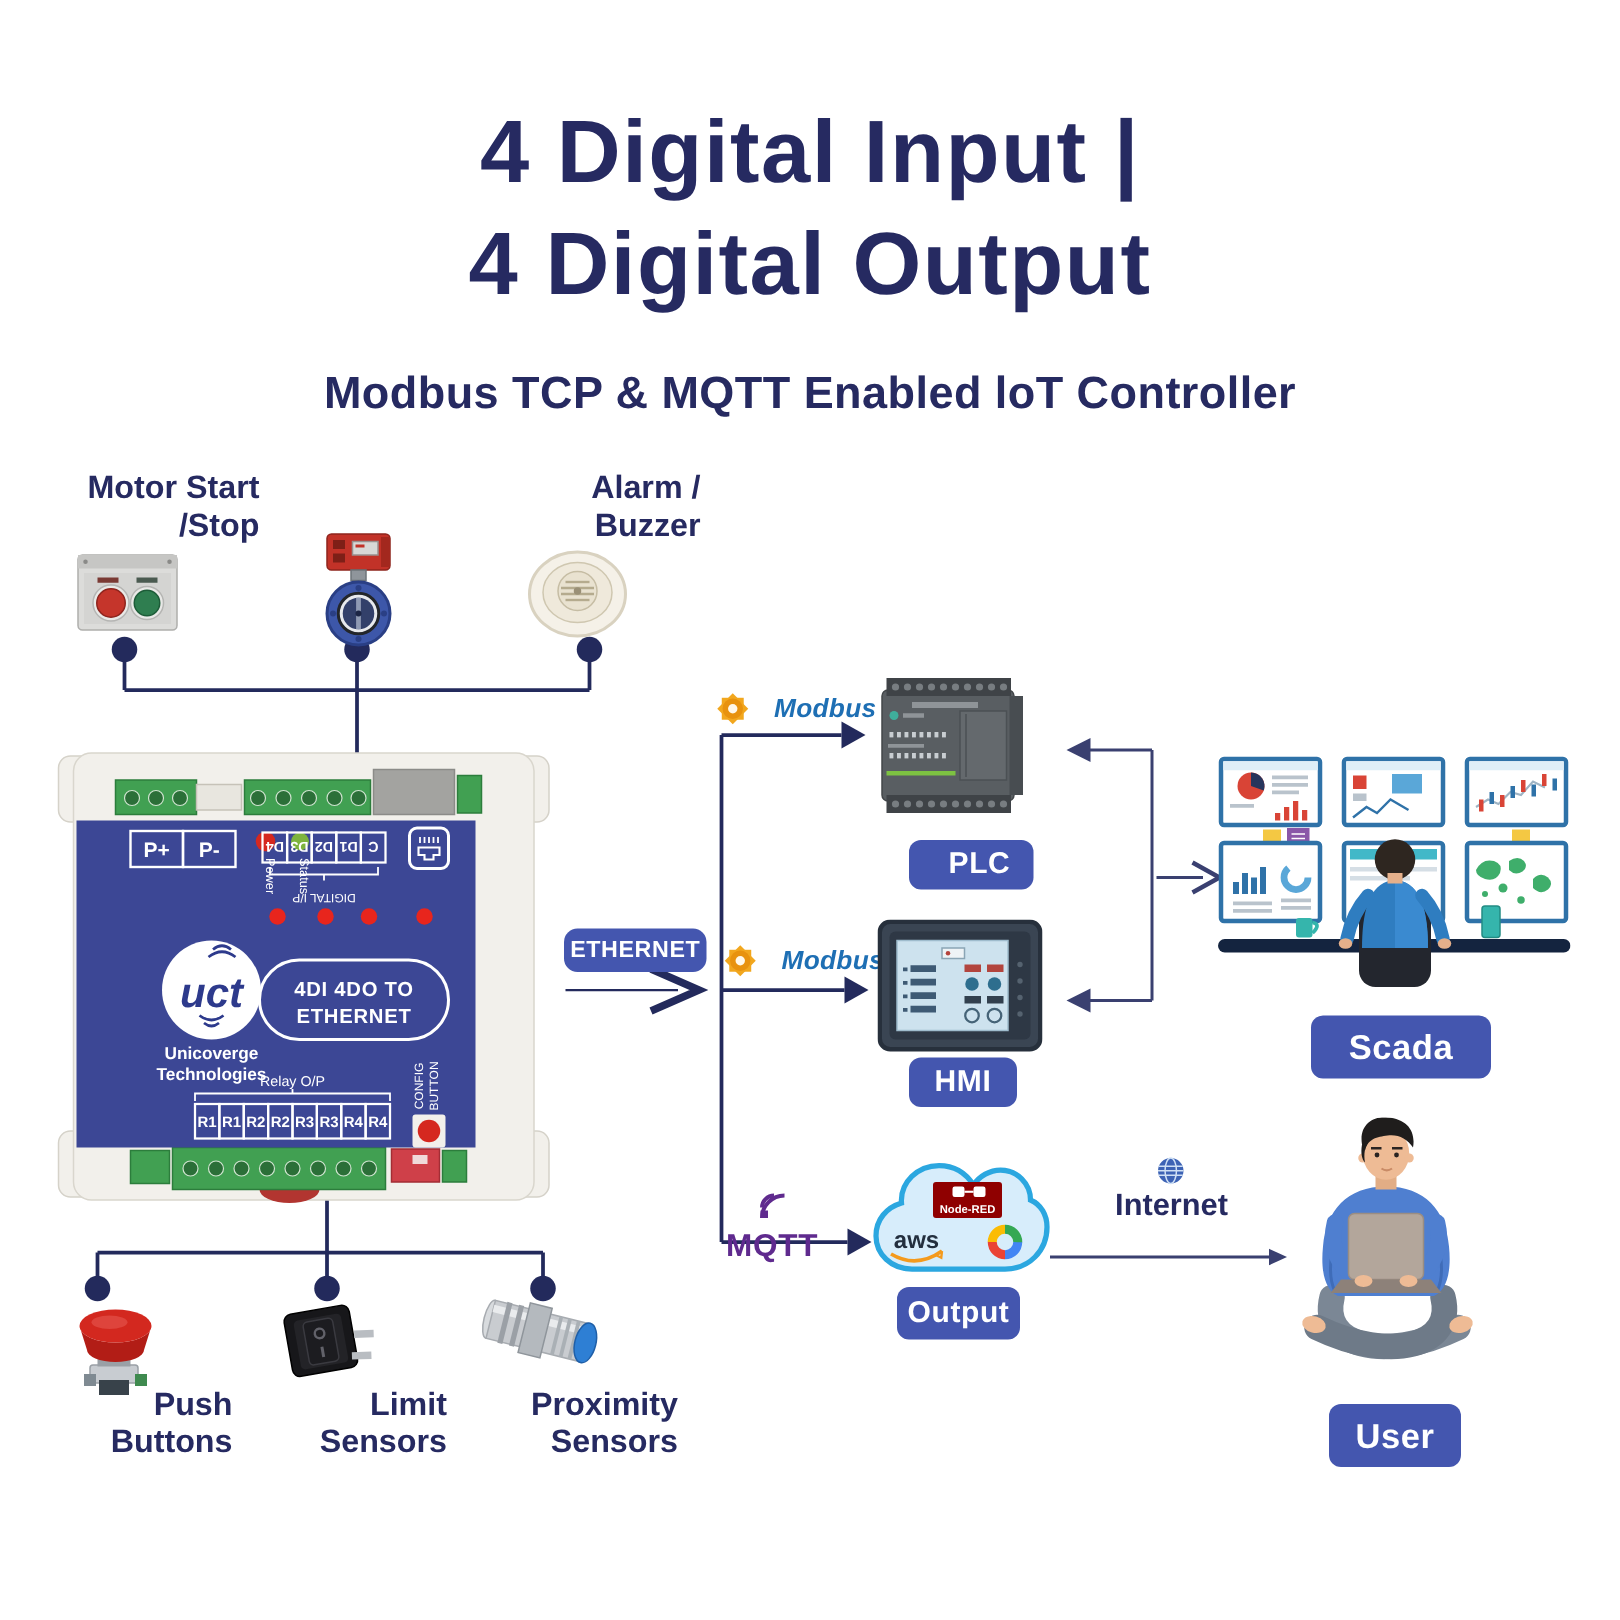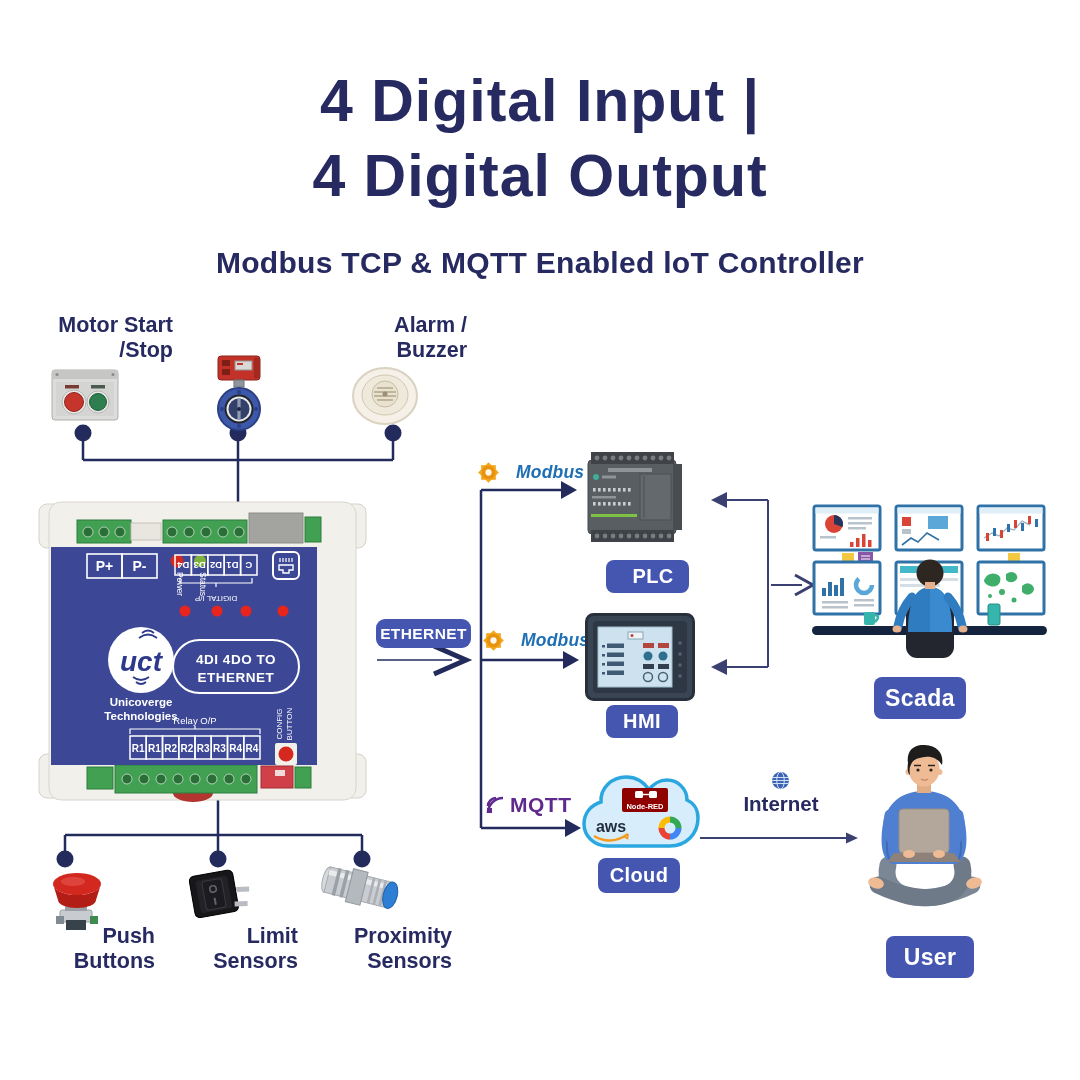--- a/index.html
+++ b/index.html
@@ -8,21 +8,21 @@
   .abs{position:absolute;}
   .title{width:100%;text-align:center;color:#262a61;font-weight:800;font-size:59px;
          line-height:1.27;letter-spacing:1px;}
   .subtitle{width:100%;text-align:center;color:#262a61;font-weight:700;font-size:30px;letter-spacing:0.3px;}
   .io-label{color:#262a61;font-weight:700;font-size:21.5px;line-height:1.17;text-align:right;}
   .badge{background:#4456af;color:#ffffff;font-weight:700;text-align:center;
          display:flex;align-items:center;justify-content:center;border-radius:8px;letter-spacing:0.4px;}
   .modbus-logo{display:flex;align-items:center;gap:16px;}
   .modbus-word{font-style:italic;font-weight:700;font-size:17.5px;color:#1e6fb4;letter-spacing:0.2px;}
   .modbus-tcp{font-style:italic;font-weight:700;font-size:15.5px;color:#2b3270;margin-left:2px;}
-  .mqtt-logo{display:flex;align-items:center;gap:4px;}
+  .mqtt-logo{display:flex;align-items:center;gap:4px;flex-direction:column;}
   .mqtt-word{font-weight:800;font-size:21px;color:#5f2a8e;letter-spacing:0.5px;}
   .internet-label{color:#262a61;font-weight:700;font-size:20.5px;text-align:center;}
   svg text{font-family:"Liberation Sans",sans-serif;}
 </style>
 </head>
 <body>
 
 <div id="canvas">
 
   <svg class="abs" style="left:0;top:0;" width="1080" height="1080" viewBox="0 0 1080 1080">
@@ -416,21 +416,21 @@
       <path d="M16 68 Q33 78 50 66" stroke="#f49a1d" stroke-width="2.4" fill="none"></path>
       <path d="M50 66 l-0.5 4.5 l-4 -2" stroke="#f49a1d" stroke-width="1.6" fill="none"></path>
     </g>
     <g>
       <circle cx="92" cy="60" r="8.5" fill="none" stroke="#4285f4" stroke-width="6" stroke-dasharray="13.4 40"></circle>
       <circle cx="92" cy="60" r="8.5" fill="none" stroke="#ea4335" stroke-width="6" stroke-dasharray="13.4 40" transform="rotate(90 92 60)"></circle>
       <circle cx="92" cy="60" r="8.5" fill="none" stroke="#fbbc05" stroke-width="6" stroke-dasharray="13.4 40" transform="rotate(180 92 60)"></circle>
       <circle cx="92" cy="60" r="8.5" fill="none" stroke="#34a853" stroke-width="6" stroke-dasharray="13.4 40" transform="rotate(270 92 60)"></circle>
     </g>
   </svg>
-  <div class="abs badge" style="left:598px;top:858px;width:82px;height:35px;font-size:20px;">Cloud</div>
+  <div class="abs badge" style="left:598px;top:858px;width:82px;height:35px;font-size:20px;">Output</div>
 
   <svg class="abs" style="left:812px;top:500px;" width="235" height="158" viewBox="0 0 235 158">
 
     <g>
       <rect x="2" y="6" width="66" height="44" rx="2" fill="#ffffff" stroke="#2f72a8" stroke-width="3"></rect>
       <rect x="3.5" y="7.5" width="63" height="6" fill="#dfeef7"></rect>
       <circle cx="22" cy="24" r="9" fill="#d94436"></circle>
       <path d="M22 24 L22 15 A9 9 0 0 1 30.5 27 Z" fill="#27355c"></path>
       <g fill="#b9c3cc">
           <rect x="36" y="17" width="24" height="2.5"></rect>
@@ -524,21 +524,21 @@
       <path d="M96 132 C96 103 103 87 118 87 C133 87 140 103 140 132 Z" fill="#2f7dc0"></path>
       <path d="M118 87 C133 87 140 103 140 132 L118 132 Z" fill="#3a8ad0"></path>
       <circle cx="118" cy="73" r="13.5" fill="#2e2620"></circle>
       <rect x="113" y="82" width="10" height="7" fill="#e5b08b"></rect>
       <path d="M100 97 C92 106 88 116 86 126" stroke="#2f7dc0" stroke-width="9" fill="none" stroke-linecap="round"></path>
       <path d="M136 97 C144 106 148 116 150 126" stroke="#2f7dc0" stroke-width="9" fill="none" stroke-linecap="round"></path>
       <ellipse cx="85" cy="129" rx="4.5" ry="3.5" fill="#e5b08b"></ellipse>
       <ellipse cx="151" cy="129" rx="4.5" ry="3.5" fill="#e5b08b"></ellipse>
     </g>
   </svg>
-  <div class="abs badge" style="left:874px;top:677px;width:92px;height:42px;font-size:23px;">Scada</div>
+  <div class="abs badge" style="left:874px;top:677px;width:120px;height:42px;font-size:23px;">Scada</div>
 
   <svg class="abs" style="left:771px;top:771px;" width="19" height="19" viewBox="0 0 19 19">
     <circle cx="9.5" cy="9.5" r="8.5" fill="#3d63b5"></circle>
     <g stroke="#cfe0f5" stroke-width="1" fill="none">
       <ellipse cx="9.5" cy="9.5" rx="3.8" ry="8.5"></ellipse>
       <line x1="1.5" y1="6.5" x2="17.5" y2="6.5"></line>
       <line x1="1" y1="9.5" x2="18" y2="9.5"></line>
       <line x1="1.5" y1="12.5" x2="17.5" y2="12.5"></line>
     </g>
   </svg>

